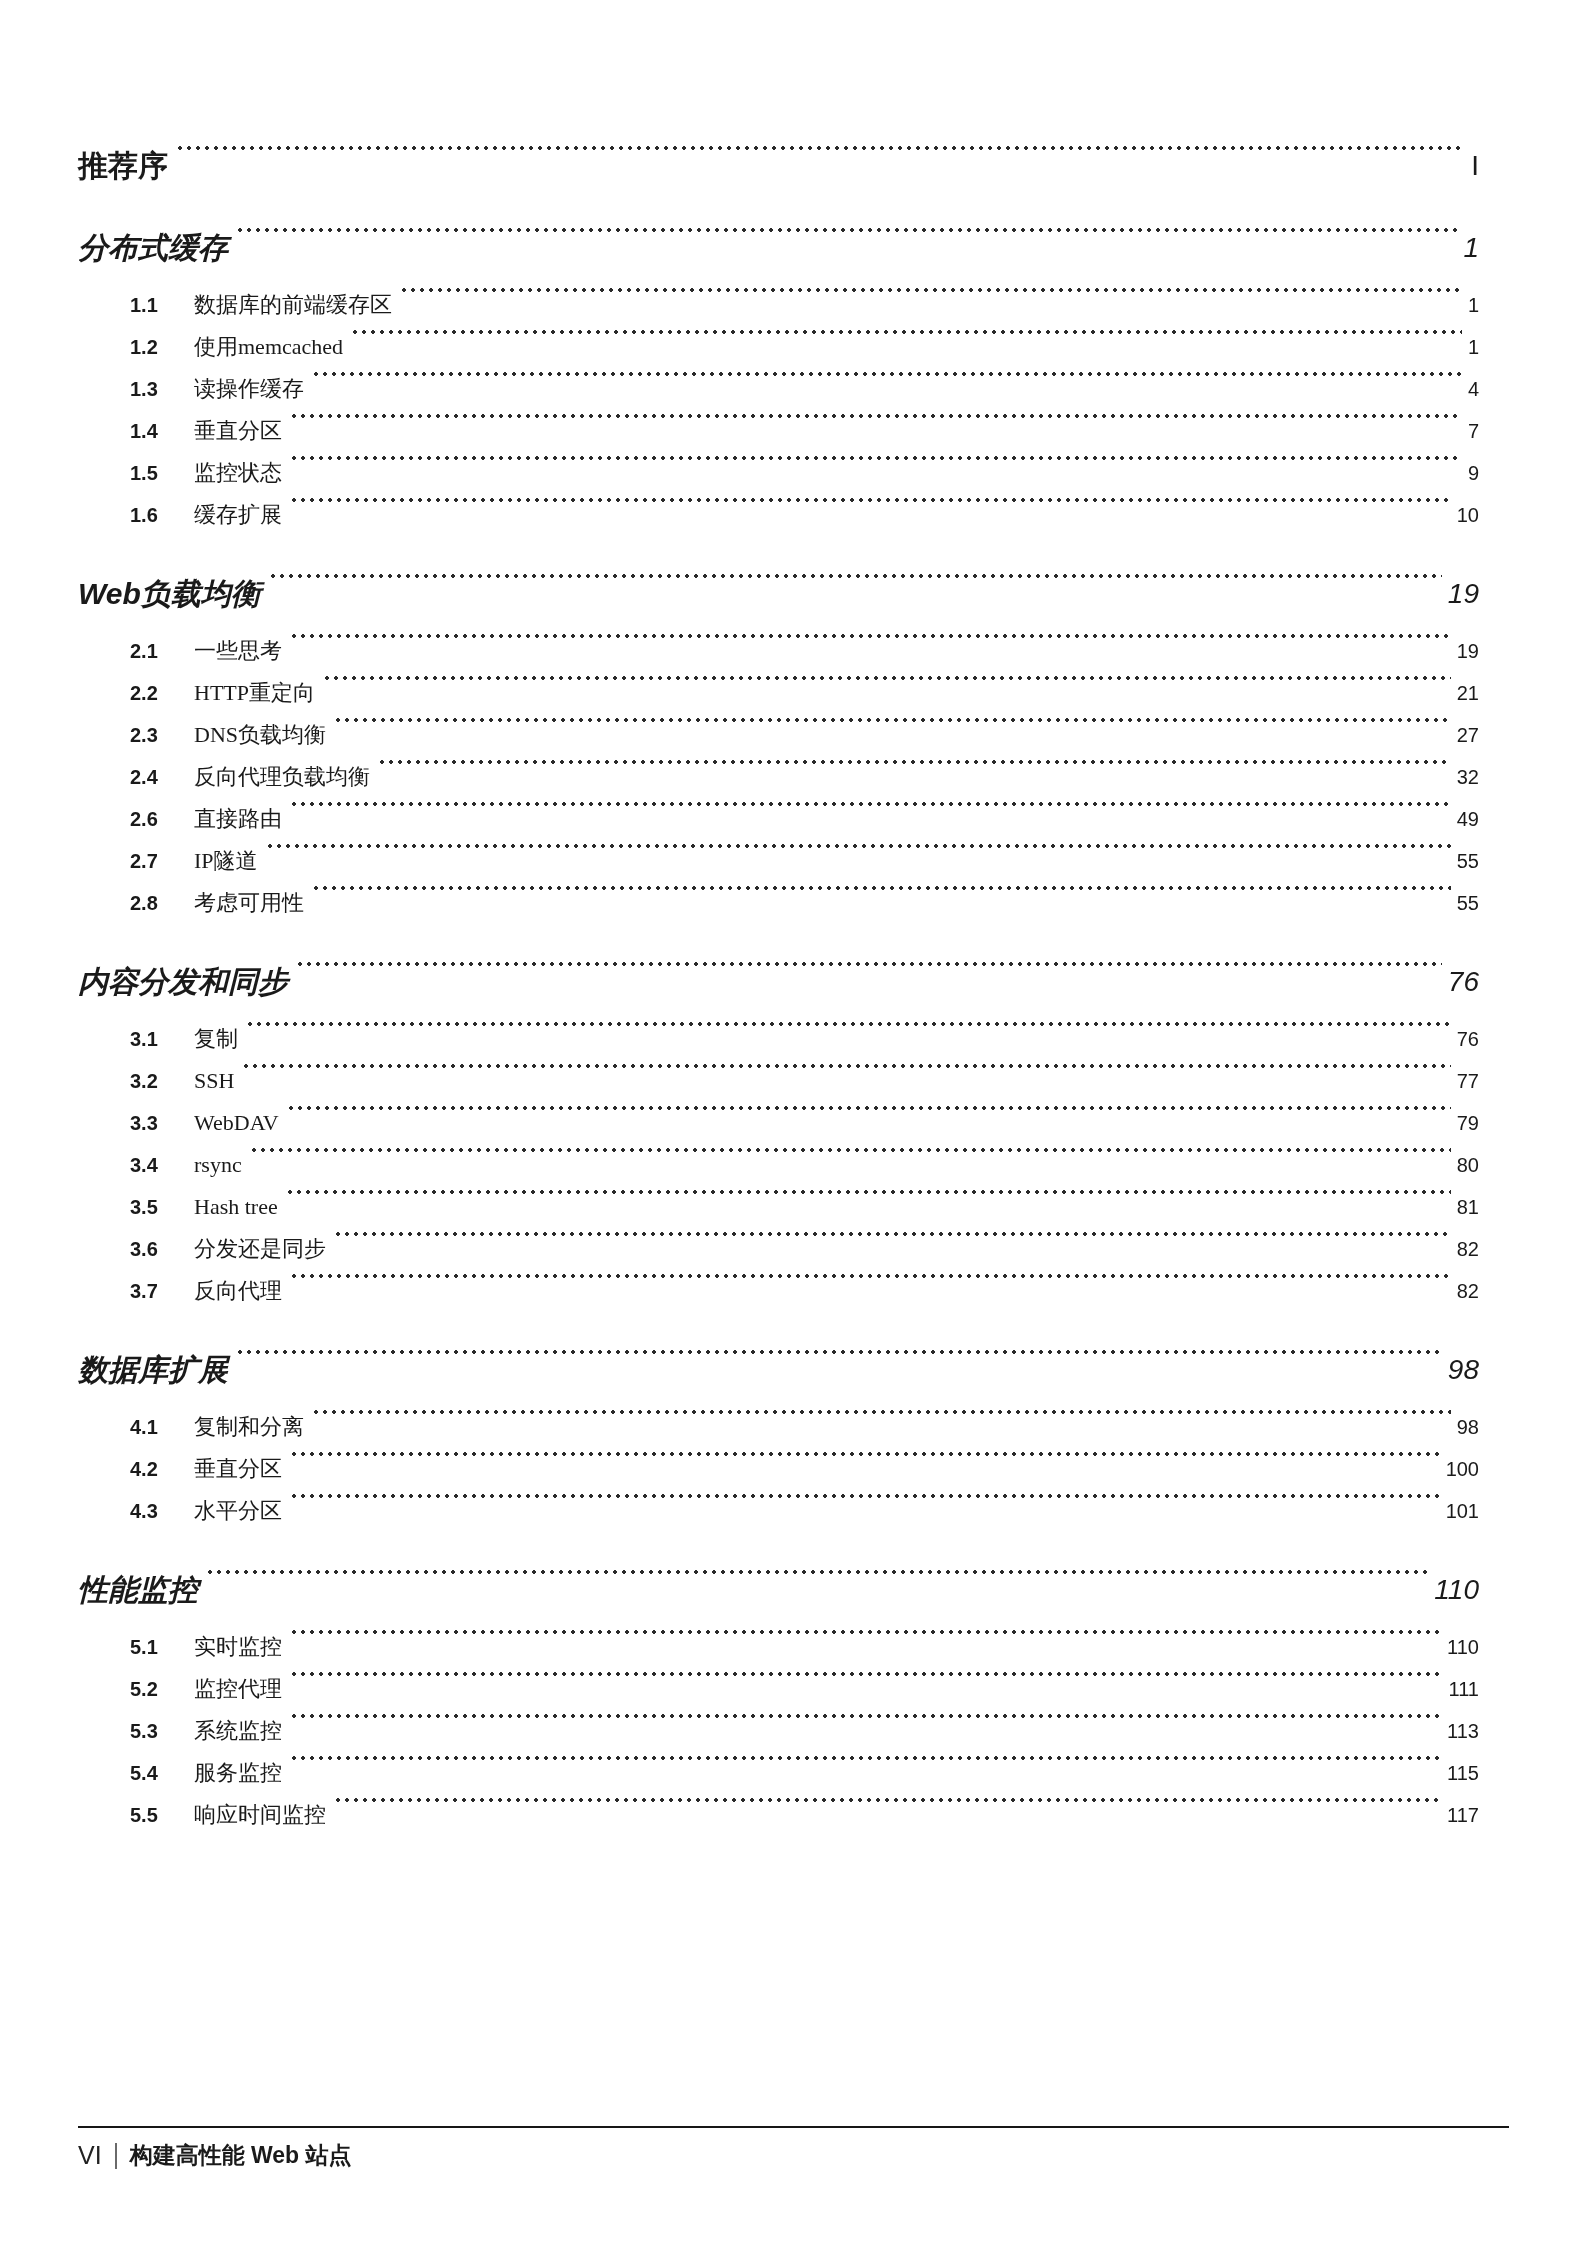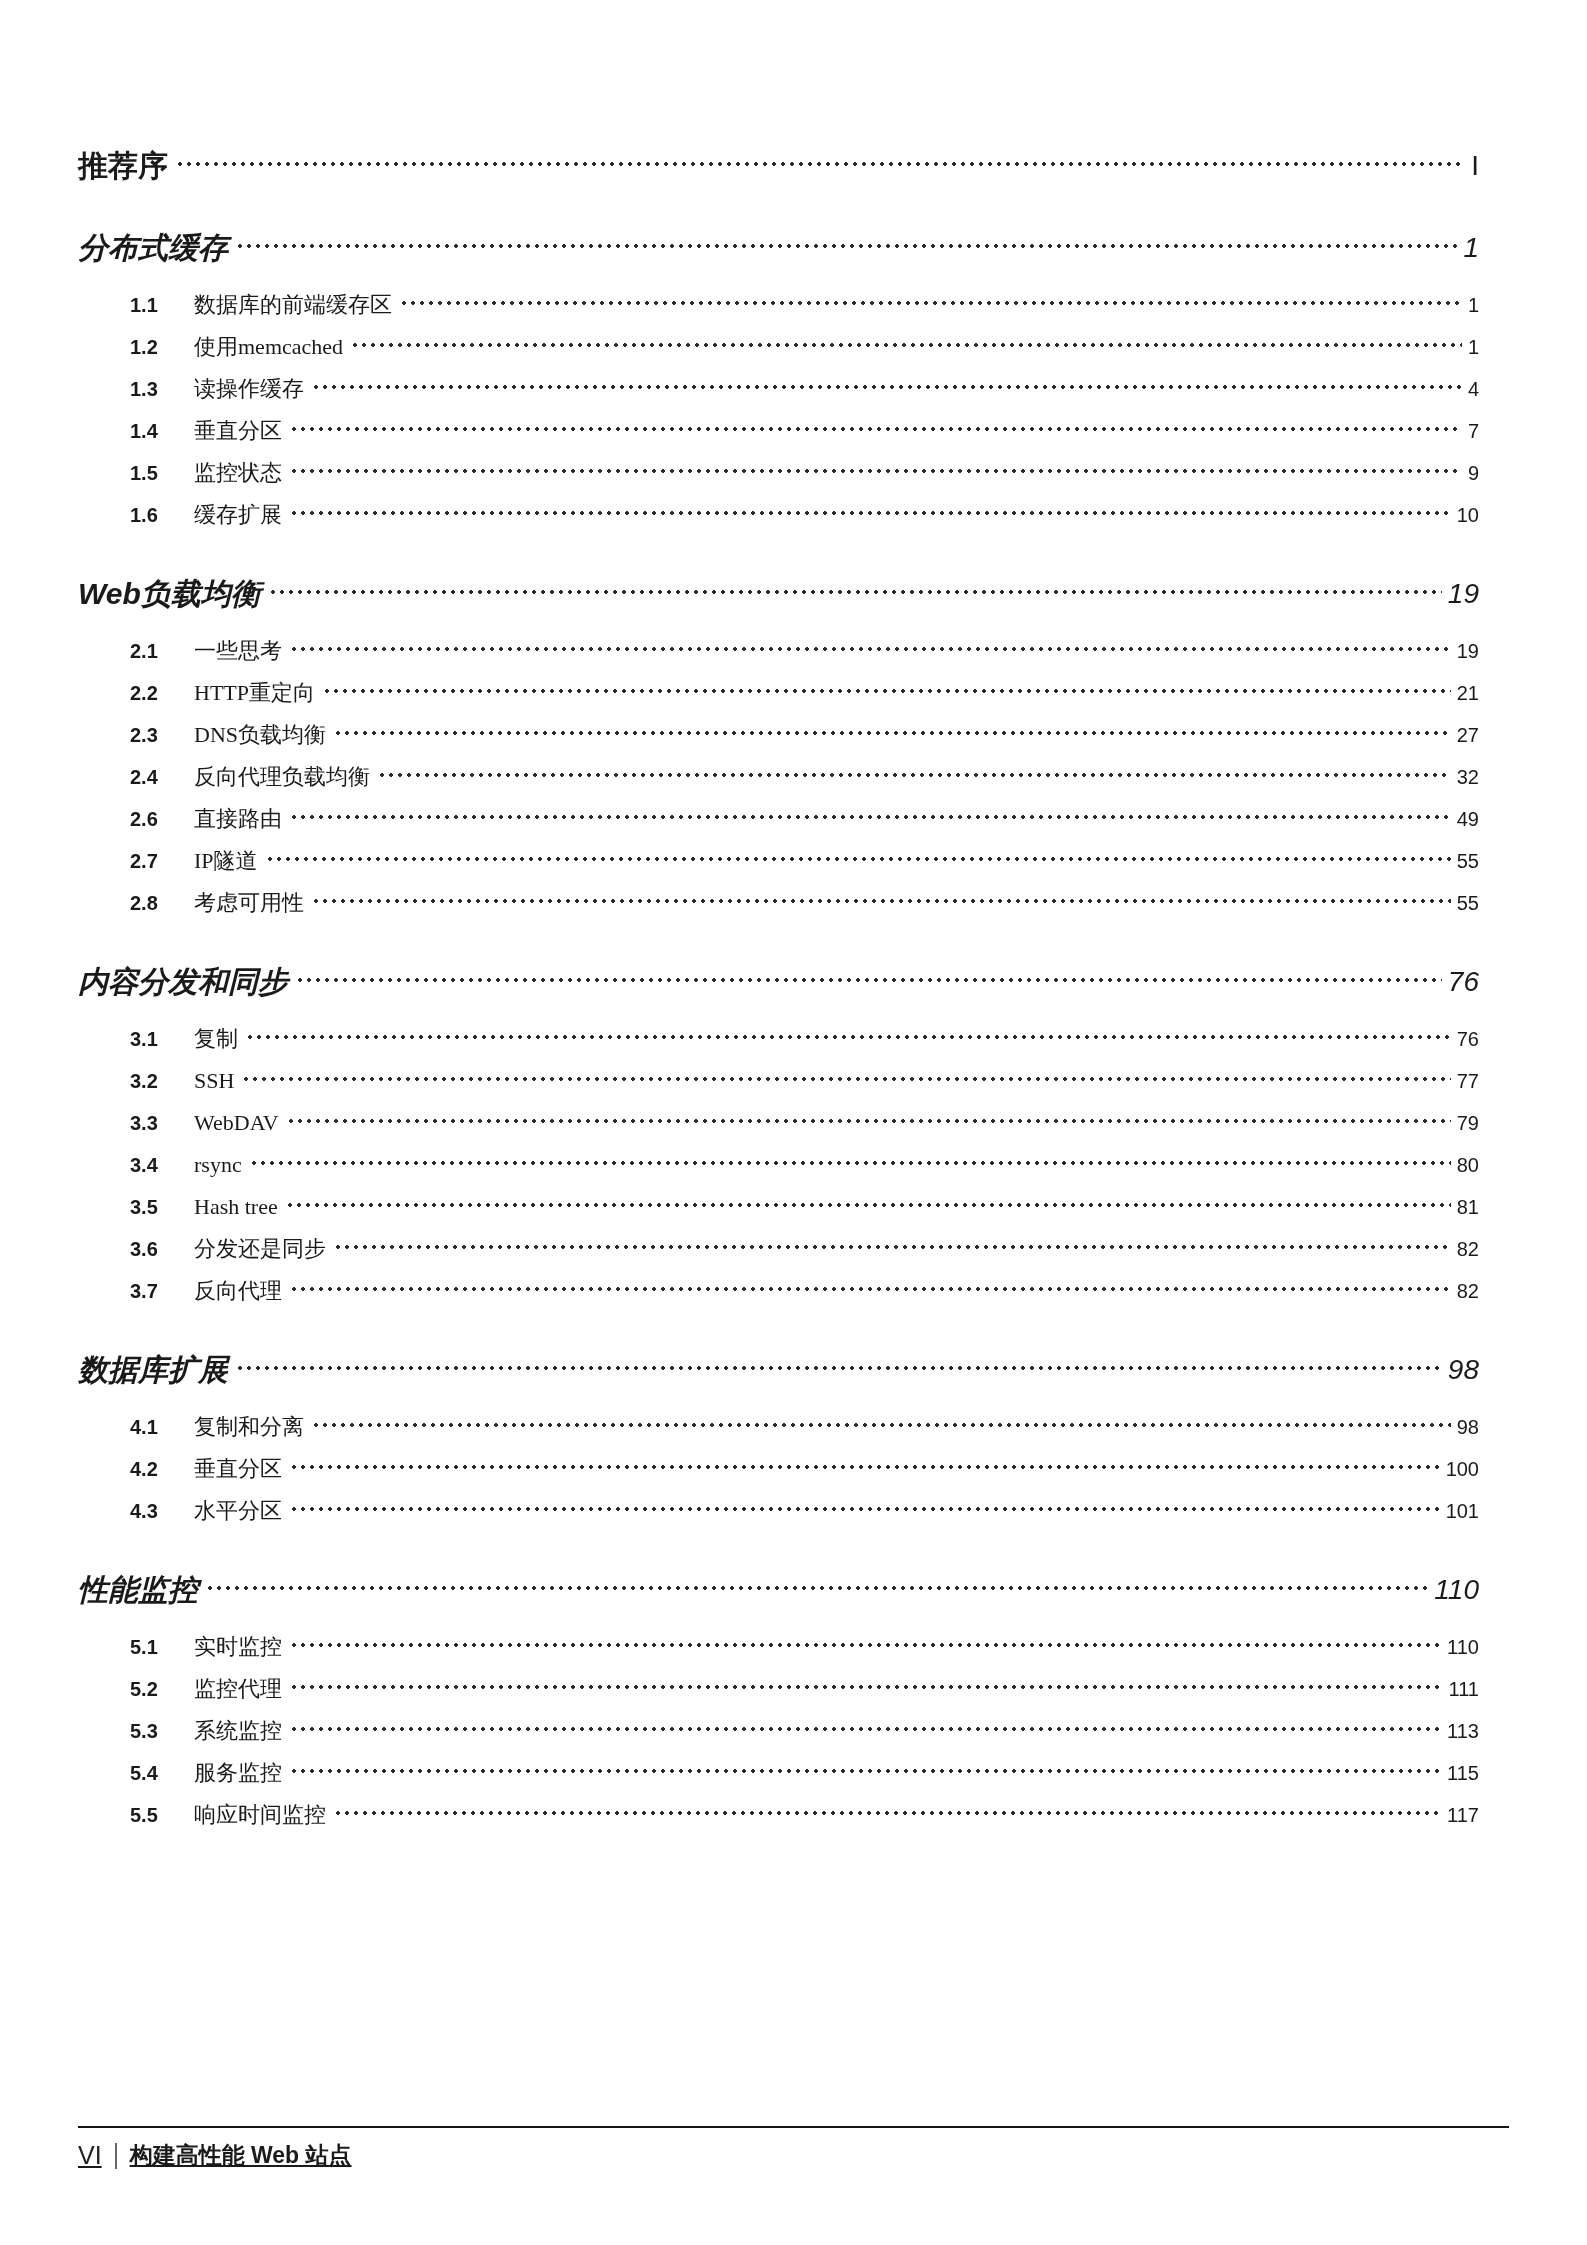--- a/index.html
+++ b/index.html
@@ -13,21 +13,21 @@
   .content { padding:142px 108px 0 78px; }
 
   .doc-title {
     text-align:center;
     font-size:42px;
     font-weight:bold;
     letter-spacing:5px;
     margin-bottom:34px;
   }
 
-  .row { display:flex; align-items:center; }
+  .row { display:flex; align-items:flex-start; }
   .row .dots {
     flex:1 1 auto;
     margin:0 6px 7px 8px;
     height:10px;
     background-image:radial-gradient(circle at 4px 6px, #2a2a2a 1.7px, rgba(0,0,0,0) 2.1px);
     background-size:9px 10px;
     background-repeat:repeat-x;
     background-position:left bottom;
   }
   .pagenum { white-space:nowrap; }
@@ -48,21 +48,20 @@
   .section .sec-title { font-family:"Liberation Serif", serif; }
   .section .pagenum { font-size:20px; }
 
   .footer {
     position:absolute;
     left:78px; right:78px; top:2126px;
     border-top:2px solid #161616;
     padding-top:12px;
     display:flex;
     align-items:center;
-    text-decoration:underline;
   }
   .footer .pg { font-size:25px; color:#222; }
   .footer .bar { width:2px; height:26px; background:#6a6a6a; margin:0 13px; }
   .footer .book { font-size:23px; font-weight:bold; color:#1a1a1a; }
 </style>
 </head>
 <body>
 
 <div class="page">
   <div class="content">

